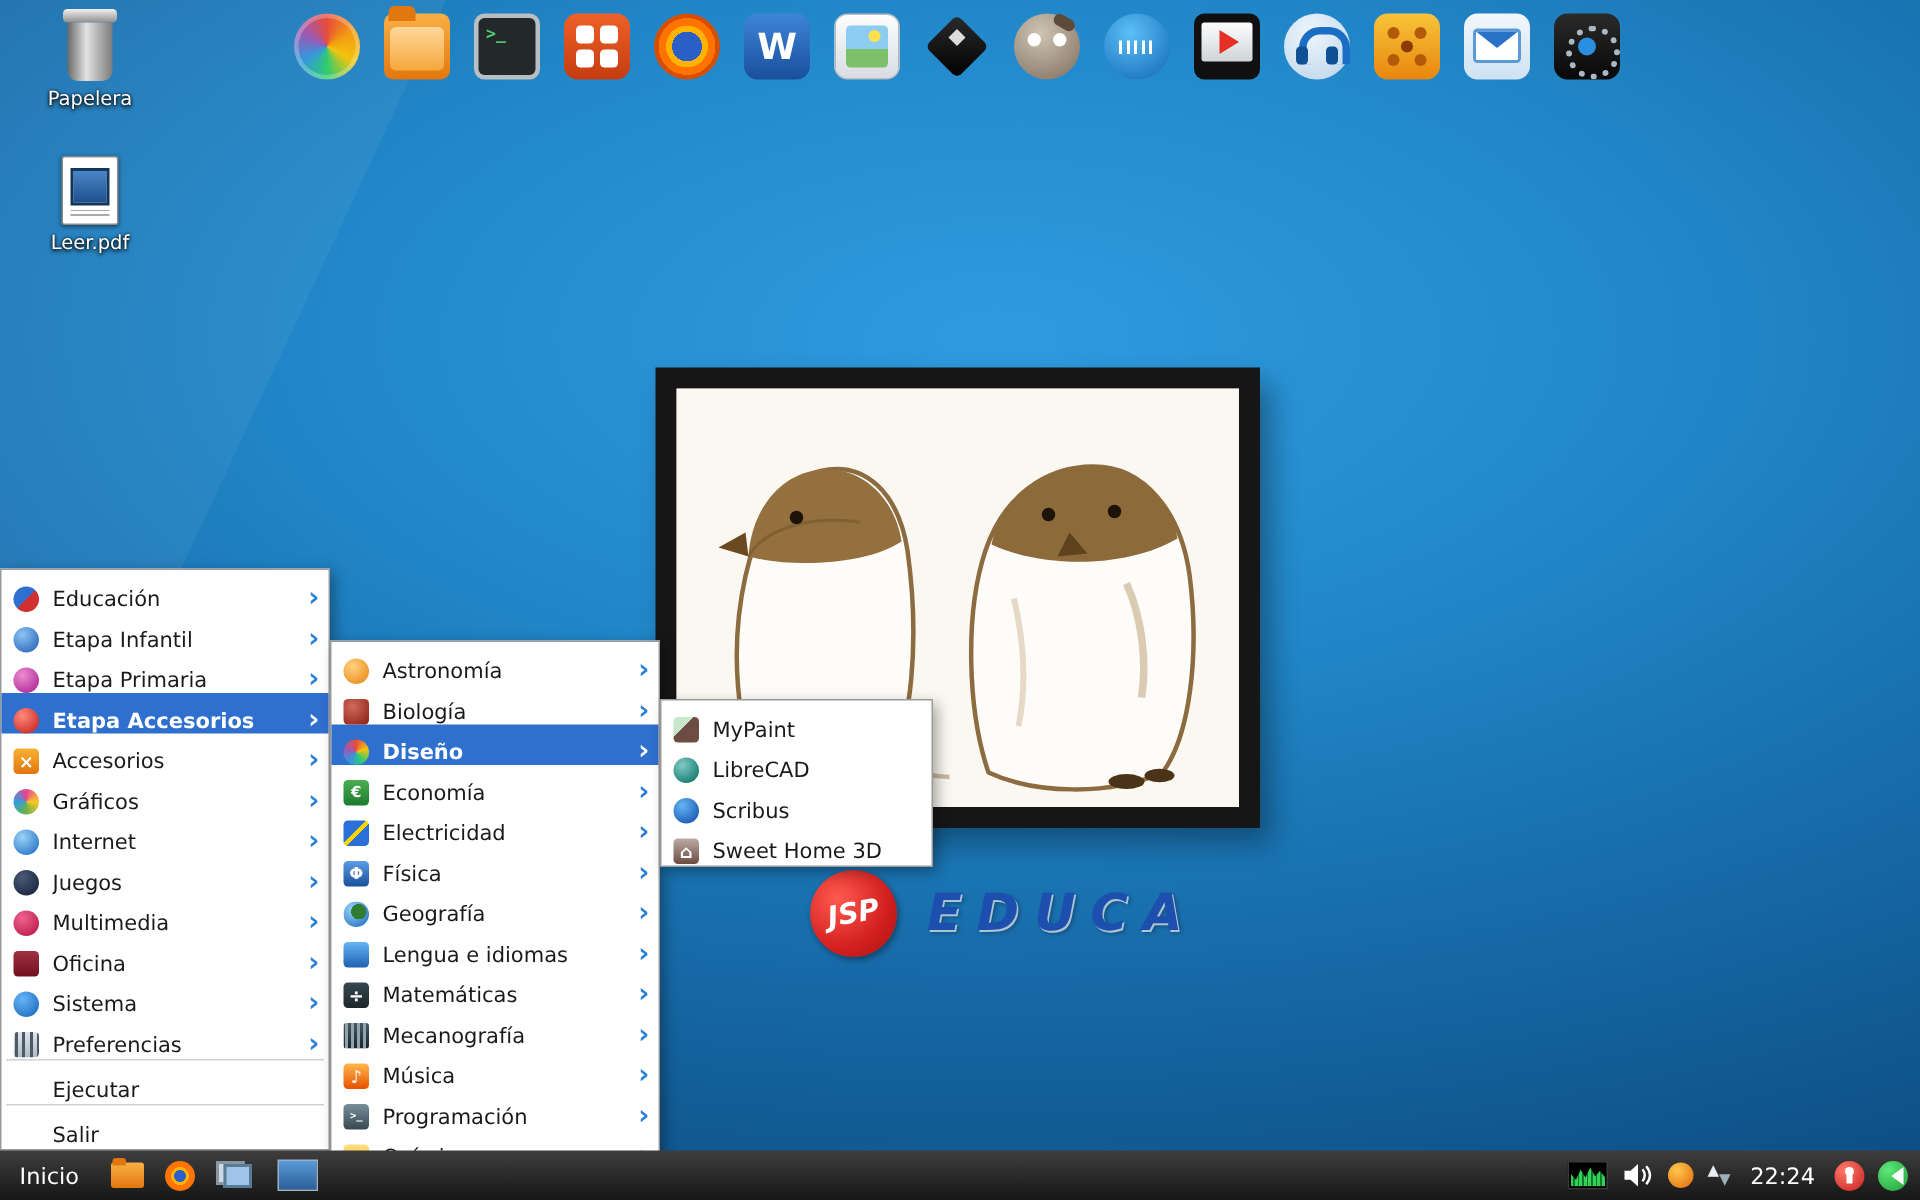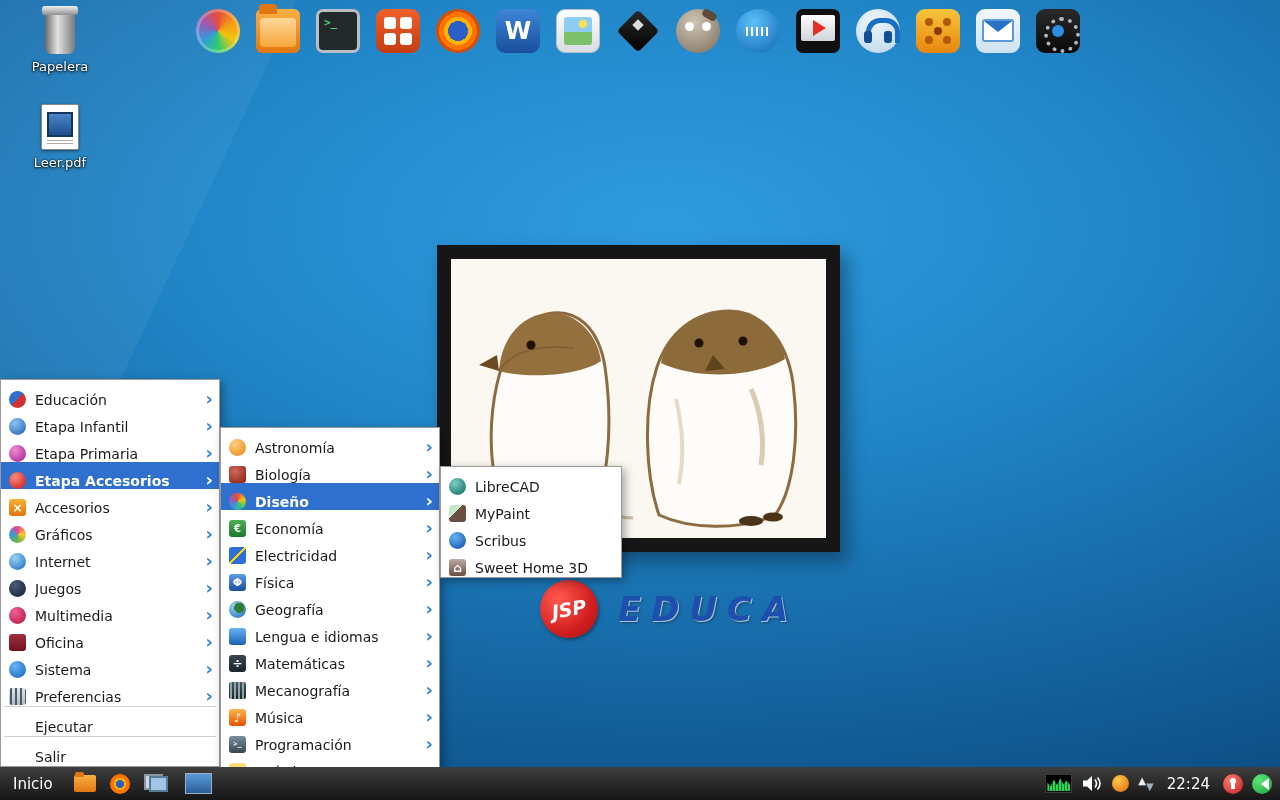--- a/index.html
+++ b/index.html
@@ -396,26 +396,26 @@
         <span class="mi-arrow">›</span>
       </div>
       <div class="menu-item">
         <span class="mi ic-quimica"></span>
         <span class="mi-label">Química</span>
         <span class="mi-arrow">›</span>
       </div>
     </div>
   <div class="menu menu-3">
       <div class="menu-item">
+        <span class="mi ic-mypaint"></span>
+        <span class="mi-label">MyPaint</span>
+      </div>
+      <div class="menu-item">
         <span class="mi ic-librecad"></span>
         <span class="mi-label">LibreCAD</span>
-      </div>
-      <div class="menu-item">
-        <span class="mi ic-mypaint"></span>
-        <span class="mi-label">MyPaint</span>
       </div>
       <div class="menu-item">
         <span class="mi ic-scribus"></span>
         <span class="mi-label">Scribus</span>
       </div>
       <div class="menu-item">
         <span class="mi ic-sweethome3d">⌂</span>
         <span class="mi-label">Sweet Home 3D</span>
       </div>
     </div>

